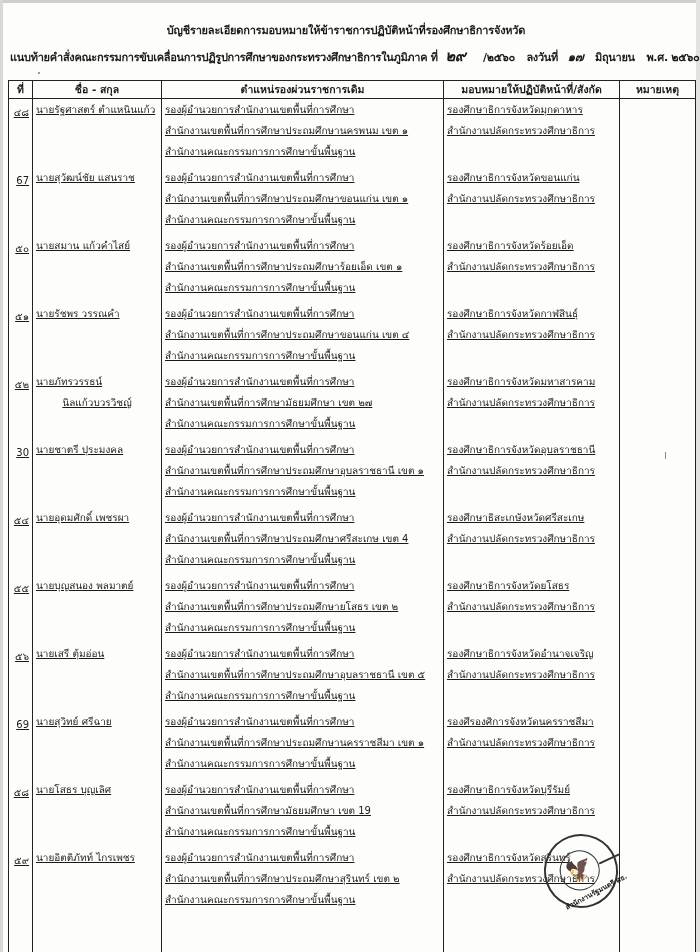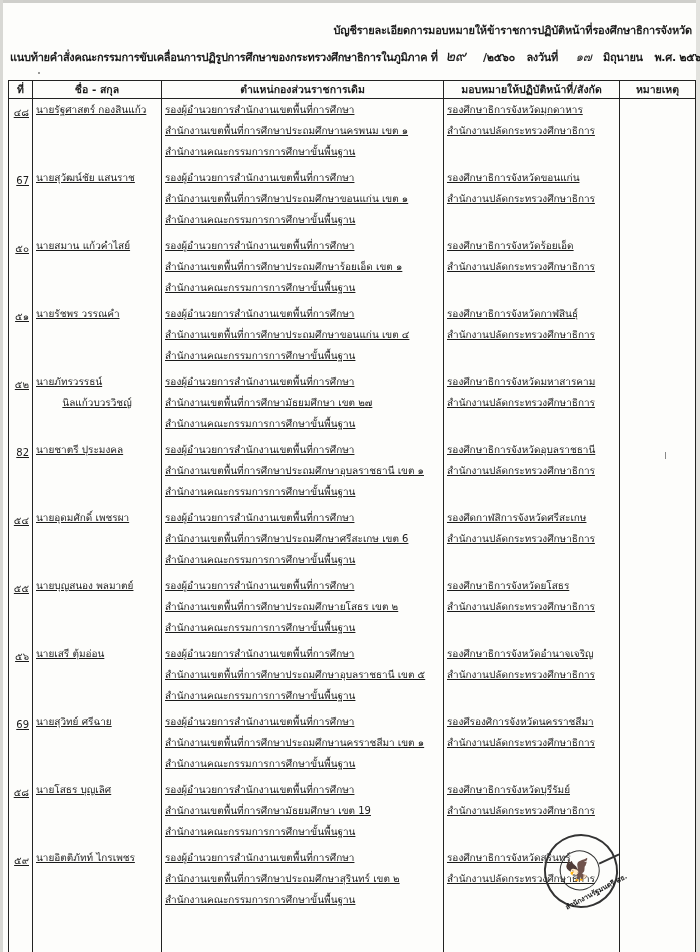--- a/index.html
+++ b/index.html
@@ -4,28 +4,28 @@
 <style>
   html, body { margin: 0; padding: 0; }
   body {
     width: 700px; height: 952px; background: #fdfdfb; position: relative; overflow: hidden;
     font-family: "DejaVu Sans", "Liberation Sans", sans-serif; color: #1a1a1a;
   }
   .scan-edge-left { position: absolute; left: 0; top: 0; width: 3px; height: 952px; background: #d8d8d4; }
   .scan-edge-right { position: absolute; right: 0; top: 0; width: 4px; height: 952px; background: #e2e2de; }
   .scan-top { position: absolute; left: 0; top: 0; width: 700px; height: 3px; background: #cfcfcb; }
   .title1 {
-    position: absolute; top: 21px; left: 0; width: 692px; text-align: right;
+    position: absolute; top: 21px; left: 0; width: 692px; text-align: center;
     font-size: 11px; font-weight: bold; letter-spacing: -0.2px;
   }
   .title2 {
     position: absolute; top: 44px; left: 10px; width: 690px; white-space: nowrap;
     font-size: 11px; font-weight: bold; letter-spacing: -0.3px;
   }
-  .title2 .hand { font-style: italic; font-weight: normal; font-size: 15px; margin: 0 14px 0 4px; font-family: "DejaVu Serif", serif; text-align: right; }
+  .title2 .hand { font-style: italic; font-weight: bold; font-size: 15px; margin: 0 14px 0 4px; font-family: "DejaVu Serif", serif; text-align: right; }
   .title2 .gap { display: inline-block; width: 8px; }
   table.main {
     position: absolute; top: 80px; left: 8px; width: 687px;
     border-collapse: collapse; table-layout: fixed; font-size: 10px;
   }
   table.main th {
     border: 1.5px solid #222; height: 17px; font-weight: bold; font-size: 10.5px; padding: 0;
   }
   table.main td {
     border-left: 1.5px solid #222; border-right: 1.5px solid #222; vertical-align: top; padding: 0; text-decoration: underline;
@@ -58,48 +58,48 @@
 <div class="scan-top"></div>
 <div class="scan-edge-left"></div>
 <div class="scan-edge-right"></div>
 
 <div class="title1">บัญชีรายละเอียดการมอบหมายให้ข้าราชการปฏิบัติหน้าที่รองศึกษาธิการจังหวัด</div>
 <div class="title2">
   <span>แนบท้ายคำสั่งคณะกรรมการขับเคลื่อนการปฏิรูปการศึกษาของกระทรวงศึกษาธิการในภูมิภาค ที่</span>
   <span class="hand">๒๙</span>
   <span>/๒๕๖๐</span><span class="gap"></span>
   <span>ลงวันที่</span>
-  <span class="hand" style="font-size:12px;margin:0 8px 0 14px">๑๗</span>
+  <span class="hand" style="font-size:12px;margin:0 8px 0 6px">๑๗</span>
   <span>มิถุนายน</span><span class="gap"></span>
   <span>พ.ศ.</span>
   <span>๒๕๖๐</span>
 </div>
 
 <table class="main">
   <colgroup>
     <col class="c-no">
       <col class="c-name">
       <col class="c-pos">
       <col class="c-asg">
       <col class="c-note">
   </colgroup>
   <thead>
     <tr>
       <th>ที่</th>
       <th>ชื่อ - สกุล</th>
-      <th>ตำแหน่กองส่วนราชการเดิม</th>
+      <th>ตำแหน่รองผ่วนราชการเดิม</th>
       <th>มอบหมายให้ปฏิบัติหน้าที่/สังกัด</th>
       <th>หมายเหตุ</th>
     </tr>
   </thead>
   <tbody id="tbody">
       <tr class="row-block">
         <td class="no">๔๘</td>
         <td>
-          <div class="line">นายรัฐศาสตร์  กองสินแก้ว</div>
+          <div class="line">นายรัฐศาสตร์  ตำแหนินแก้ว</div>
           <div class="line name-2"></div>
         </td>
         <td>
           <div class="line">รองผู้อำนวยการสำนักงานเขตพื้นที่การศึกษา</div>
           <div class="line">สำนักงานเขตพื้นที่การศึกษาประถมศึกษานครพนม เขต ๑</div>
           <div class="line">สำนักงานคณะกรรมการการศึกษาขั้นพื้นฐาน</div>
         </td>
         <td>
           <div class="line">รองศึกษาธิการจังหวัดมุกดาหาร</div>
           <div class="line">สำนักงานปลัดกระทรวงศึกษาธิการ</div>
@@ -168,21 +168,21 @@
           <div class="line">สำนักงานเขตพื้นที่การศึกษามัธยมศึกษา เขต ๒๗</div>
           <div class="line">สำนักงานคณะกรรมการการศึกษาขั้นพื้นฐาน</div>
         </td>
         <td>
           <div class="line">รองศึกษาธิการจังหวัดมหาสารคาม</div>
           <div class="line">สำนักงานปลัดกระทรวงศึกษาธิการ</div>
         </td>
         <td></td>
       </tr>
       <tr class="row-block">
-        <td class="no">82</td>
+        <td class="no">30</td>
         <td>
           <div class="line">นายชาตรี  ปุระมงคล</div>
           <div class="line name-2"></div>
         </td>
         <td>
           <div class="line">รองผู้อำนวยการสำนักงานเขตพื้นที่การศึกษา</div>
           <div class="line">สำนักงานเขตพื้นที่การศึกษาประถมศึกษาอุบลราชธานี เขต ๑</div>
           <div class="line">สำนักงานคณะกรรมการการศึกษาขั้นพื้นฐาน</div>
         </td>
         <td>
@@ -192,25 +192,25 @@
         <td></td>
       </tr>
       <tr class="row-block">
         <td class="no">๕๔</td>
         <td>
           <div class="line">นายอุดมศักดิ์  เพชรผา</div>
           <div class="line name-2"></div>
         </td>
         <td>
           <div class="line">รองผู้อำนวยการสำนักงานเขตพื้นที่การศึกษา</div>
-          <div class="line">สำนักงานเขตพื้นที่การศึกษาประถมศึกษาศรีสะเกษ เขต 6</div>
-          <div class="line">สำนักงานคณะกรรมการการศึกษาขั้นพื้นฐาน</div>
-        </td>
-        <td>
-          <div class="line">รองศึดกาฬสิการจังหวัดศรีสะเกษ</div>
+          <div class="line">สำนักงานเขตพื้นที่การศึกษาประถมศึกษาศรีสะเกษ เขต 4</div>
+          <div class="line">สำนักงานคณะกรรมการการศึกษาขั้นพื้นฐาน</div>
+        </td>
+        <td>
+          <div class="line">รองศึกษาธิสะเกษังหวัดศรีสะเกษ</div>
           <div class="line">สำนักงานปลัดกระทรวงศึกษาธิการ</div>
         </td>
         <td></td>
       </tr>
       <tr class="row-block">
         <td class="no">๕๕</td>
         <td>
           <div class="line">นายบุญสนอง  พลมาตย์</div>
           <div class="line name-2"></div>
         </td>

